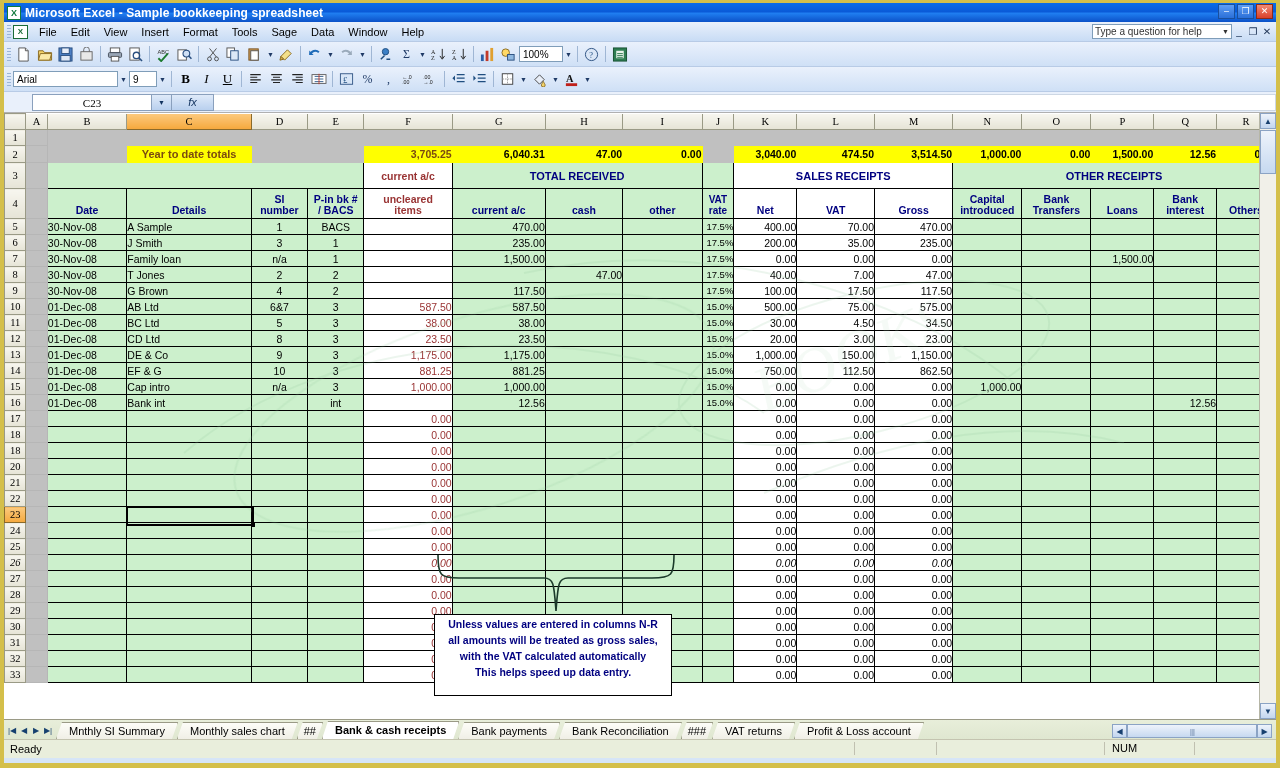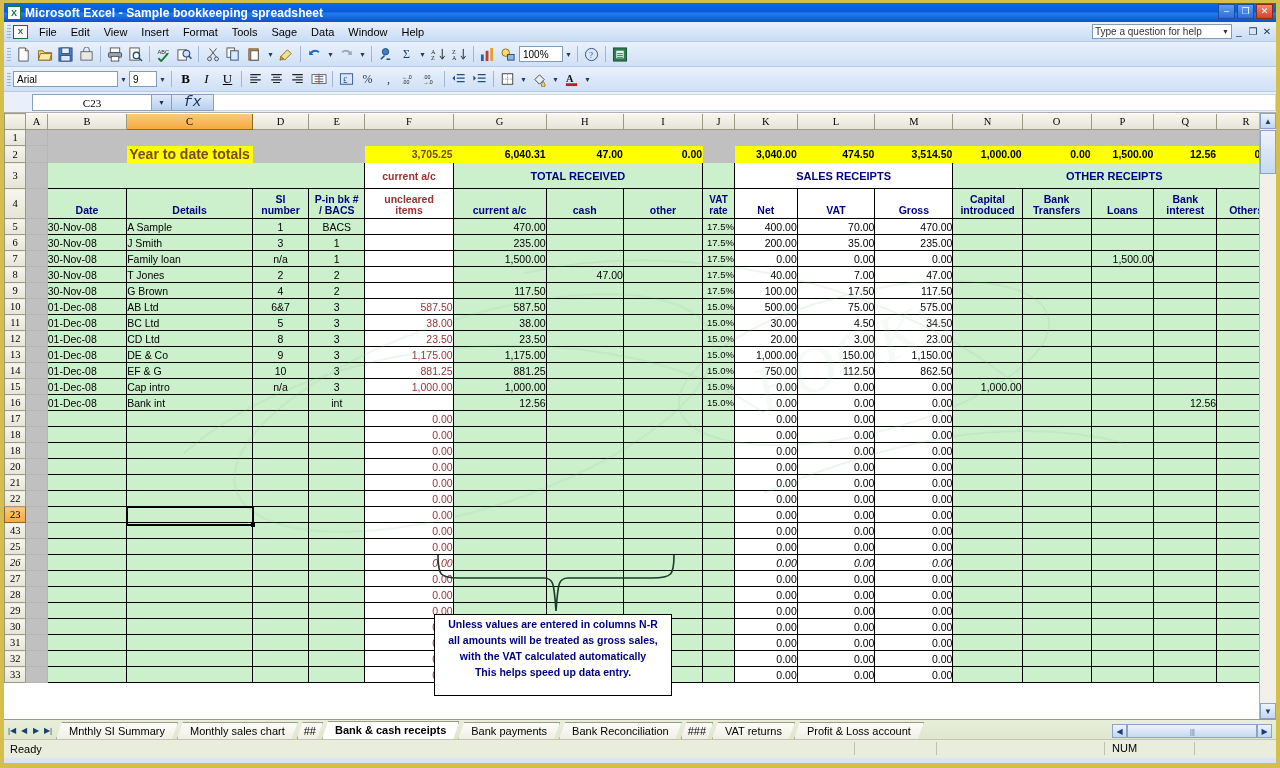--- a/index.html
+++ b/index.html
@@ -111,21 +111,21 @@
   }
   .nbarrow{
     width:20px;height:17px;background:linear-gradient(to bottom,#dfeaf9,#b9d0ee);
     border:1px solid #8aa0bd;border-left:none;box-sizing:border-box;
     display:flex;align-items:center;justify-content:center;font-size:7px;color:#11325e;
   }
   .fxbox{
     width:42px;height:17px;background:linear-gradient(to bottom,#dfeaf9,#b9d0ee);
     border:1px solid #8aa0bd;border-left:none;box-sizing:border-box;
     display:flex;align-items:center;justify-content:center;
-    font-style:italic;font-family:Liberation Mono, monospace;font-size:15px;color:#11325e;
+    font-style:italic;font-family:Liberation Sans, sans-serif;font-size:11px;color:#11325e;
   }
   .fbinput{flex:1;height:17px;background:#fff;border:1px solid #cdd7e4;border-left:none;box-sizing:border-box;}
 
   
   #gridwrap{position:relative;width:1272px;height:606px;background:#fff;overflow:hidden;}
   table.grid{border-collapse:collapse;table-layout:fixed;}
   table.grid td,table.grid th{
     padding:0;margin:0;overflow:hidden;white-space:nowrap;
     font-size:10.5px;height:16px;
     box-sizing:border-box;
@@ -595,21 +595,21 @@
       <tr style="height:16px">
         <td class="rowhdr">1</td>
         <td class="grayA"></td>
         <td class="gray" colspan="17"></td>
       </tr>
 
       <tr style="height:17px">
         <td class="rowhdr">2</td>
         <td class="grayA"></td>
         <td class="gray"></td>
-        <td class="yellow c bold brown" style="font-size:14px">Year to date totals</td>
+        <td class="yellow c bold brown" style="font-size:11px">Year to date totals</td>
         <td class="gray"></td>
         <td class="gray"></td>
         <td class="yellow r bold brown">3,705.25</td>
         <td class="yellow r bold">6,040.31</td>
         <td class="yellow r bold">47.00</td>
         <td class="yellow r bold">0.00</td>
         <td class="gray"></td>
         <td class="yellow r bold">3,040.00</td>
         <td class="yellow r bold">474.50</td>
         <td class="yellow r bold">3,514.50</td>
@@ -1069,21 +1069,21 @@
             <td class="cell white r db">0.00</td>
             <td class="cell white r db">0.00</td>
             <td class="cell white r db">0.00</td>
             <td class="cell green r"></td>
             <td class="cell green r"></td>
             <td class="cell green r"></td>
             <td class="cell green r"></td>
             <td class="cell green r" style="border-right: 1px solid rgb(0, 0, 0);"></td>
           </tr>
           <tr style="height: 16px;">
-            <td class="rowhdr">43</td>
+            <td class="rowhdr">24</td>
             <td class="grayA"></td>
             <td class="cell green l"></td>
             <td class="cell green l"></td>
             <td class="cell green c"></td>
             <td class="cell green c"></td>
             <td class="cell white r db maroon">0.00</td>
             <td class="cell green r"></td>
             <td class="cell green r"></td>
             <td class="cell green r" style="border-right: 1px solid rgb(0, 0, 0);"></td>
             <td class="cell green r" style="font-size: 9.5px; border-right: 1px solid rgb(0, 0, 0);"></td>

